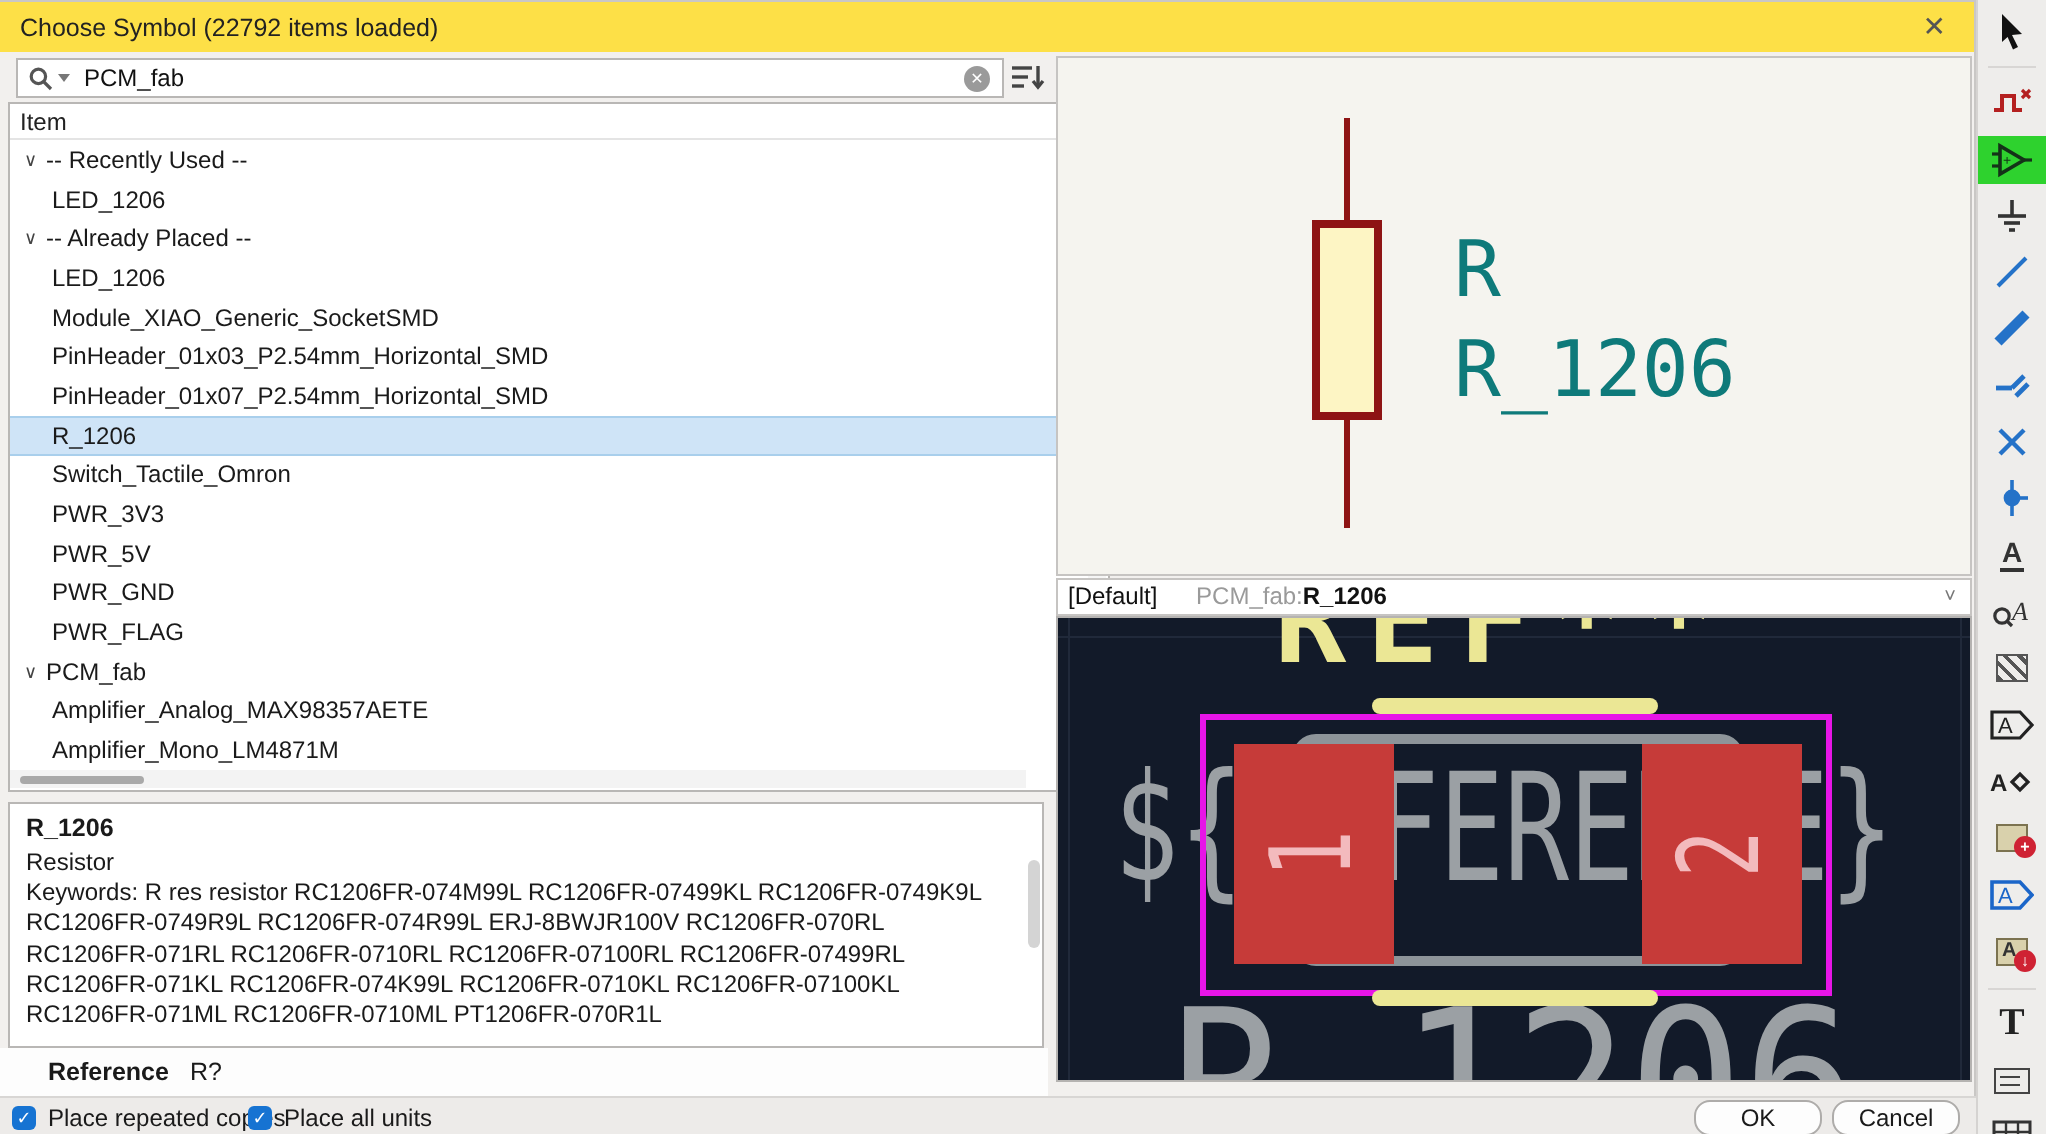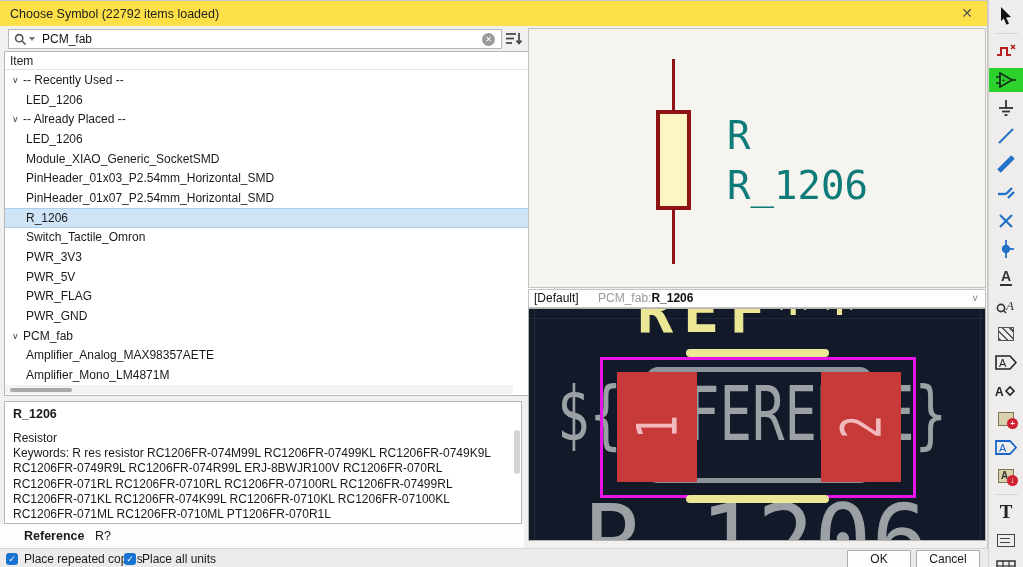--- a/index.html
+++ b/index.html
@@ -32,34 +32,34 @@
   .trow .tlabel { color:#1a1a1a; }
   .trow.selected { background:#cfe4f7; border-top:1px solid #a9cfec; border-bottom:1px solid #a9cfec; }
   .vscroll { position:absolute; right:1px; top:19px; width:9px; height:325px; background:#f6f6f6; }
   .vscroll .thumb { position:absolute; left:1.5px; top:2px; width:6px; height:38px; background:#c6c6c6; border-radius:3px; }
   .hscroll { position:absolute; left:0; bottom:1px; width:508px; height:9px; background:#f3f3f3; }
   .hscroll .thumb { position:absolute; left:5px; top:2.5px; width:62px; height:4px; background:#a9a9a9; border-radius:2px; }
 
   
   .desc { position:absolute; left:4px; top:400px; width:518px; height:123px; background:#fff; border:1px solid #b9b7b5; padding:5px 8px; overflow:hidden; }
   .dname { font-weight:bold; font-size:12.5px; }
-  .ddesc { margin-top:10px; }
+  .ddesc { margin-top:3px; }
   .dkeys { margin-top:1px; line-height:15.3px; width:480px; }
   .dscroll { position:absolute; right:1px; top:28px; width:6px; height:44px; background:#d4d4d4; border-radius:3px; }
 
   .refrow { position:absolute; left:0; top:523px; width:524px; height:24px; background:#fdfdfd; }
   .reflabel { position:absolute; left:24px; top:5px; font-weight:bold; font-size:12.5px; }
   .refval { position:absolute; left:95px; top:5px; font-size:12.5px; }
 
   
   .bottombar { position:absolute; left:0; top:547px; width:988px; height:20px; background:#edebe9; border-top:1px solid #d8d6d4; }
   .chk { position:absolute; top:3px; display:flex; align-items:center; gap:6px; cursor:pointer; }
   .chk .cb { width:12px; height:12px; background:#1673d2; border-radius:3px; position:relative; }
   .chk .cb::after { content:"✓"; position:absolute; left:0; top:0; width:12px; height:12px; line-height:12px; text-align:center; color:#fff; font-size:9px; }
-  .btn { position:absolute; top:1px; width:64px; height:18px; background:#fdfdfd; border:1px solid #aeacaa; border-radius:1px; font-size:12px; text-align:center; line-height:16px; cursor:pointer; color:#1a1a1a; font-family:"Liberation Sans", sans-serif; }
+  .btn { position:absolute; top:1px; width:64px; height:18px; background:#fdfdfd; border:1px solid #aeacaa; border-radius:8px; font-size:12px; text-align:center; line-height:16px; cursor:pointer; color:#1a1a1a; font-family:"Liberation Sans", sans-serif; }
   .btn.ok { left:847px; }
   .btn.cancel { left:916px; }
 
   
   .sympreview { position:absolute; left:528px; top:27px; width:458px; height:260px; background:#f5f4ef; border:1px solid #c6c4c2; overflow:hidden; }
   .pin { position:absolute; left:143px; width:3px; background:#8e1414; }
   .pin.top { top:30px; height:51px; }
   .pin.bot { top:180px; height:55px; }
   .symbody { position:absolute; left:127px; top:81px; width:35px; height:100px; background:#fdf5c4; border:4px solid #8e1414; }
   .symtxt { position:absolute; left:198px; font-family:"DejaVu Sans Mono", monospace; color:#0e7a7a; }
@@ -188,25 +188,25 @@
           <div class="trow item">
             <span class="chev">∨</span>
             <span class="tlabel">PWR_3V3</span>
           </div>
           <div class="trow item">
             <span class="chev">∨</span>
             <span class="tlabel">PWR_5V</span>
           </div>
           <div class="trow item">
             <span class="chev">∨</span>
+            <span class="tlabel">PWR_GND</span>
+          </div>
+          <div class="trow item">
+            <span class="chev">∨</span>
             <span class="tlabel">PWR_FLAG</span>
-          </div>
-          <div class="trow item">
-            <span class="chev">∨</span>
-            <span class="tlabel">PWR_GND</span>
           </div>
           <div class="trow group">
             <span class="chev">∨</span>
             <span class="tlabel">PCM_fab</span>
           </div>
           <div class="trow item">
             <span class="chev">∨</span>
             <span class="tlabel">Amplifier_Analog_MAX98357AETE</span>
           </div>
           <div class="trow item">

